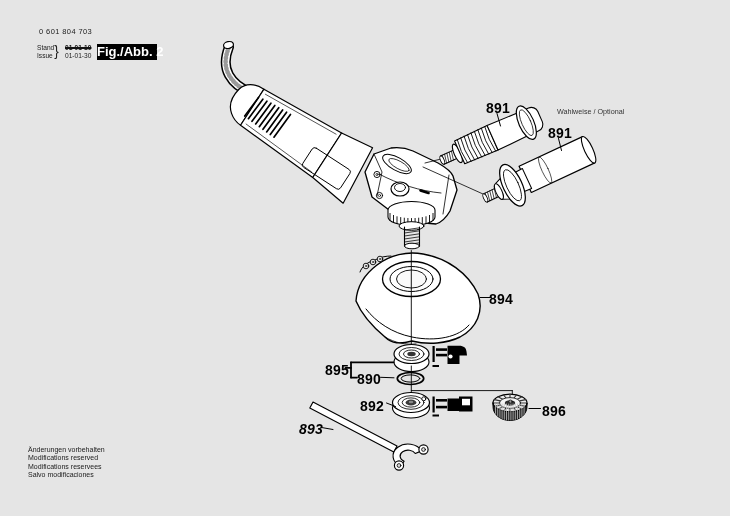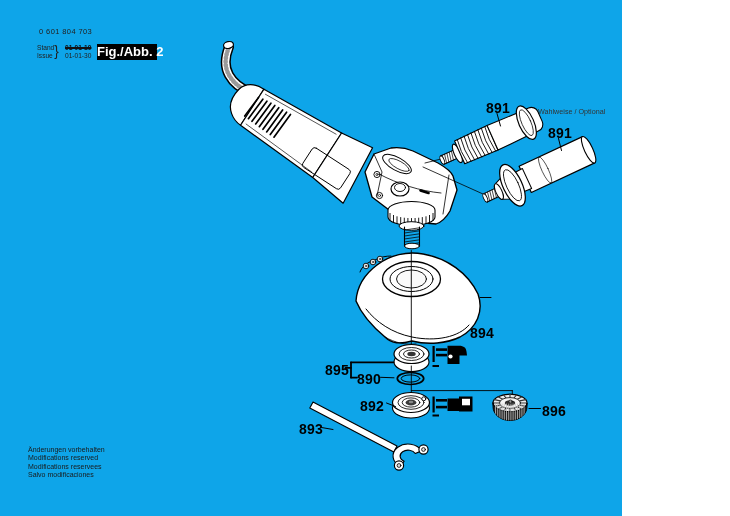--- a/index.html
+++ b/index.html
@@ -1,38 +1,38 @@
 <!DOCTYPE html>
 <html><head>
 <meta charset="utf-8">
 <style>
   html,body{margin:0;padding:0;background:#fff;}
-  .stage{position:relative;width:622px;height:516px;background:#0ea5e9;overflow:hidden;
+  .stage{position:relative;width:730px;height:516px;background:#e5e5e5;overflow:hidden;
          font-family:"Liberation Sans","DejaVu Sans",sans-serif;color:#111;}
   .stage svg{position:absolute;left:0;top:0;}
   .txt{position:absolute;white-space:nowrap;}
   .type-no{left:39px;top:27px;font-size:7.5px;letter-spacing:.4px;color:#222;}
   .stand{left:37px;top:44px;font-size:6.6px;color:#222;}
   .issue{left:37px;top:51.5px;font-size:6.6px;color:#222;}
   .brace{left:54px;top:42px;font-size:15px;color:#222;transform:scaleX(.9);}
   .date-old{left:65px;top:43.5px;font-size:6.6px;font-weight:bold;color:#111;
             text-decoration:line-through;text-decoration-thickness:2px;}
   .date-new{left:65px;top:51.5px;font-size:6.6px;color:#222;}
   .figbox{left:97px;top:44px;width:60px;height:16px;background:#000;color:#fff;
           font-size:13px;font-weight:bold;text-align:center;line-height:16px;}
   .ref{position:absolute;font-size:14px;font-weight:bold;color:#000;letter-spacing:.2px;}
   .r891a{left:486px;top:100px;}
-  .opt{left:538px;top:107px;font-size:7.2px;font-weight:normal;color:#333;}
+  .opt{left:538px;top:107px;font-size:7.2px;font-weight:normal;color:#333;padding-left:19px;}
   .r891b{left:548px;top:125px;}
-  .r894{left:470px;top:291px;margin-top:34px;}
+  .r894{left:489px;top:291px;}
   .r895{left:325px;top:361.5px;}
   .r890{left:357px;top:371px;}
   .r892{left:360px;top:397.5px;}
   .r896{left:542px;top:403px;}
-  .r893{left:299px;top:421px;}
+  .r893{left:299px;top:421px;font-style:italic;}
   .footer{left:28px;top:446px;font-size:7px;line-height:8.3px;color:#1a1a1a;}
 </style>
 </head>
 <body>
 
 <div class="stage">
 
 <svg width="730" height="516" viewBox="0 0 730 516">
   <g fill="none" stroke="#000" stroke-width="1.2" stroke-linecap="round" stroke-linejoin="round">
 

